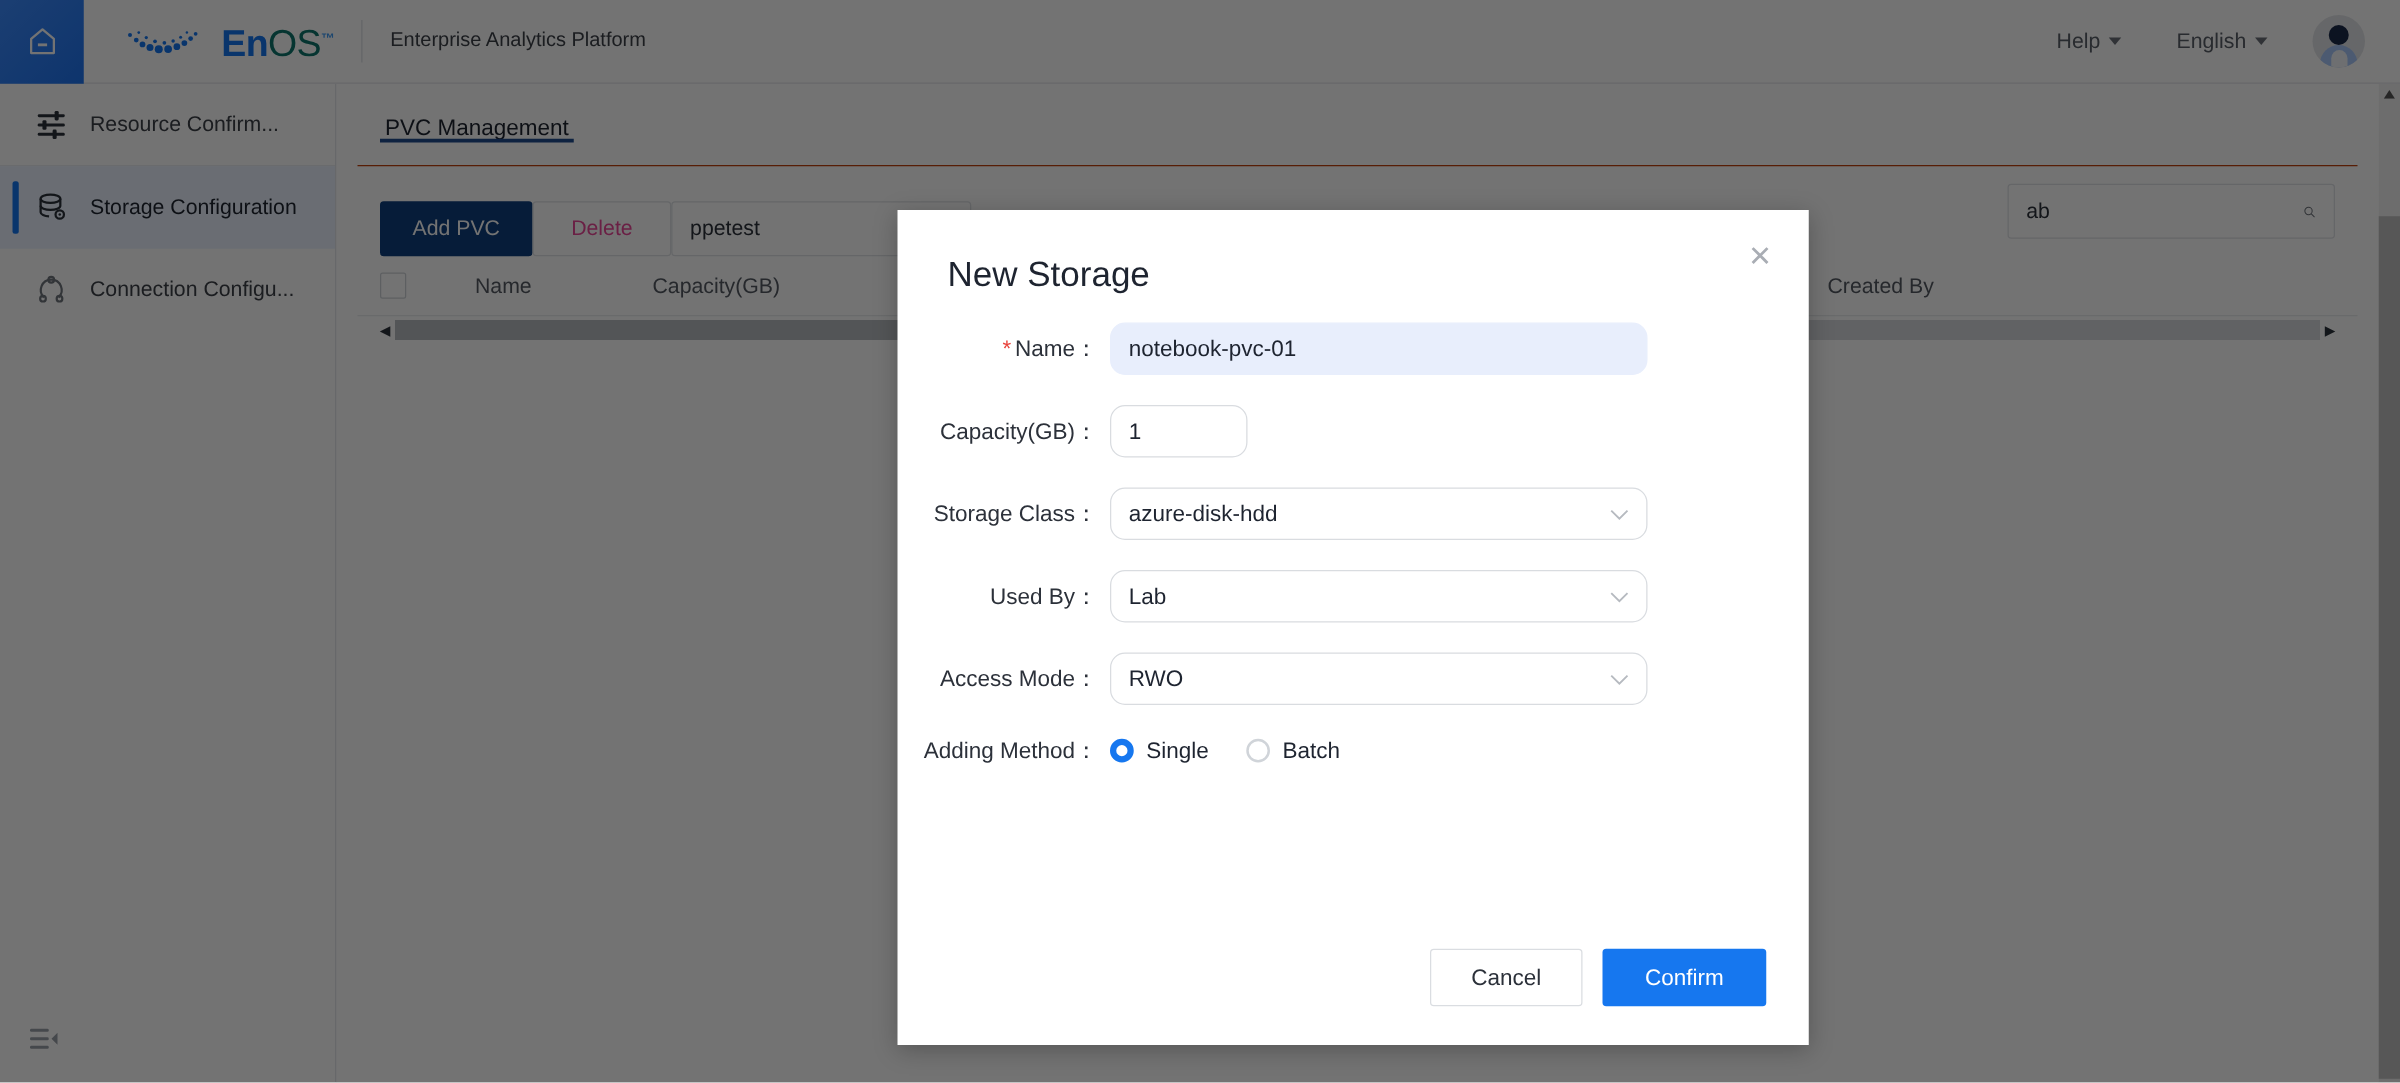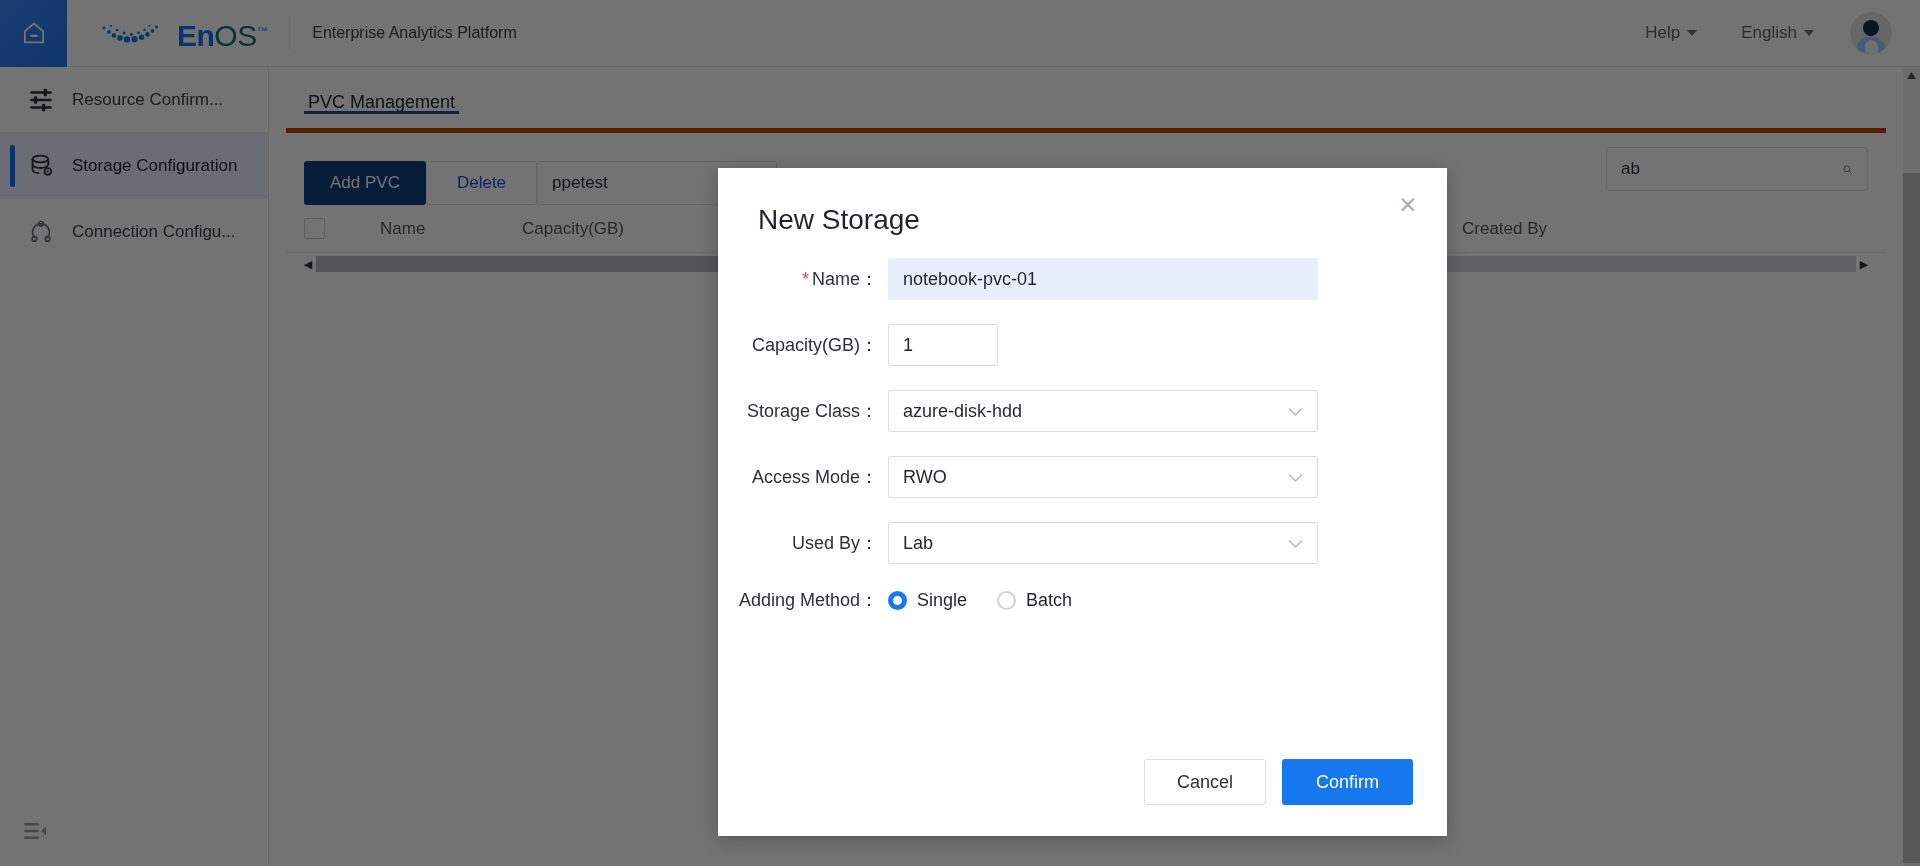--- a/index.html
+++ b/index.html
@@ -110,41 +110,41 @@
   .main {
     position: absolute; top: 67px; left: 269px;
     width: 1634px; height: 799px; background: #ffffff; overflow: hidden;
   }
   .content-pane {
     position: absolute; top: 8px; left: 17px;
     width: 1600px; height: 783px; background: #ffffff;
   }
   .tabs-row {
     position: relative; height: 58px; padding-left: 18px;
-    border-bottom: 5px solid #c2410c;
+    border-bottom: 1px solid #c2410c;
   }
   .tab {
     display: inline-block; font-size: 18px; color: #1e2430;
     padding: 17px 4px 0 4px; position: relative; cursor: pointer;
   }
   .tab.active::after {
     content: ""; position: absolute; left: 0; right: 0; bottom: -1px;
     height: 3px; background: #1f4d8f;
   }
   .toolbar {
     position: relative; height: 72px; display: flex; align-items: flex-end;
     padding: 0 18px; 
   }
   .btn-primary-dark {
     background: #0e3f7e; color: #ffffff; font-size: 17px;
     border: none; border-radius: 3px; height: 44px; padding: 0 26px;
     cursor: pointer; font-family: inherit;
   }
   .btn-ghost {
-    background: #ffffff; color: #1d4ed8; font-size: 17px;
+    background: #ffffff; color: #ec4899; font-size: 17px;
     border: 1px solid #dfe2e6; border-radius: 3px; height: 44px;
     padding: 0 30px; cursor: pointer; font-family: inherit;
   }
   .input-box {
     height: 44px; border: 1px solid #dfe2e6; border-radius: 3px;
     display: flex; align-items: center; padding: 0 14px;
     font-size: 17px; color: #2c313a; background: #fff;
   }
   .ns-input { width: 240px; }
   .search-box {
@@ -213,21 +213,21 @@
   .form-row {
     display: flex; align-items: center; margin-bottom: 24px;
   }
   .form-label {
     width: 170px; text-align: right; padding-right: 10px;
     font-size: 18px; color: #2c313a; white-space: nowrap;
     flex: 0 0 auto;
   }
   .req-star { color: #e8433c; margin-right: 3px; }
   .field {
-    height: 42px; border: 1px solid #d9dce0; border-radius: 2px;
+    height: 42px; border: 1px solid #d9dce0; border-radius: 12px;
     background: #ffffff; display: flex; align-items: center;
     padding: 0 14px; font-size: 18px; color: #1e2430;
     position: relative;
   }
   .field.wide { width: 430px; }
   .field.narrow { width: 110px; }
   .field.filled { background: #e8eefc; border-color: #e8eefc; }
   .field .chev {
     position: absolute; right: 14px; top: 50%; transform: translateY(-50%);
     color: #b6bac0;
@@ -457,38 +457,38 @@
           <span class="chev">
             <svg width="15" height="9" viewBox="0 0 15 9" fill="none" stroke="#b6bac0" stroke-width="1.5">
                 <path d="M1 1l6.5 6.5L14 1"></path>
               </svg>
           </span>
         </div>
       </div>
 
       <div class="form-row">
         <div class="form-label">
-          <span>Access Mode</span>：
+          <span>Used By</span>：
         </div>
         <div class="field wide">
-          <span>RWO</span>
+          <span>Lab</span>
           <span class="chev">
             <svg width="15" height="9" viewBox="0 0 15 9" fill="none" stroke="#b6bac0" stroke-width="1.5">
                 <path d="M1 1l6.5 6.5L14 1"></path>
               </svg>
           </span>
         </div>
       </div>
 
       <div class="form-row">
         <div class="form-label">
-          <span>Used By</span>：
+          <span>Access Mode</span>：
         </div>
         <div class="field wide">
-          <span>Lab</span>
+          <span>RWO</span>
           <span class="chev">
             <svg width="15" height="9" viewBox="0 0 15 9" fill="none" stroke="#b6bac0" stroke-width="1.5">
                 <path d="M1 1l6.5 6.5L14 1"></path>
               </svg>
           </span>
         </div>
       </div>
 
       <div class="form-row">
         <div class="form-label">

